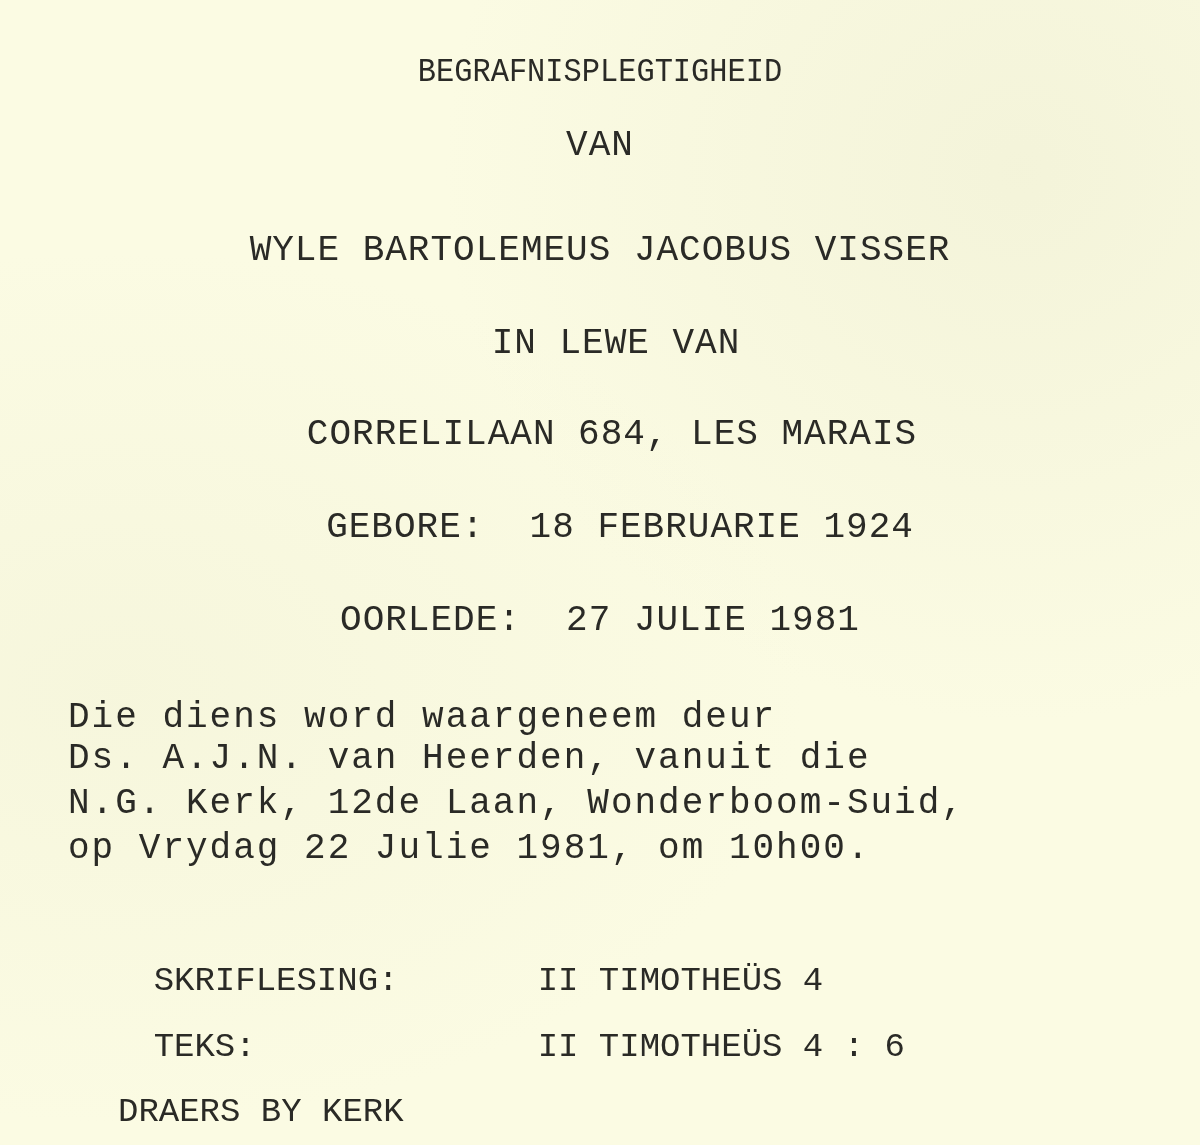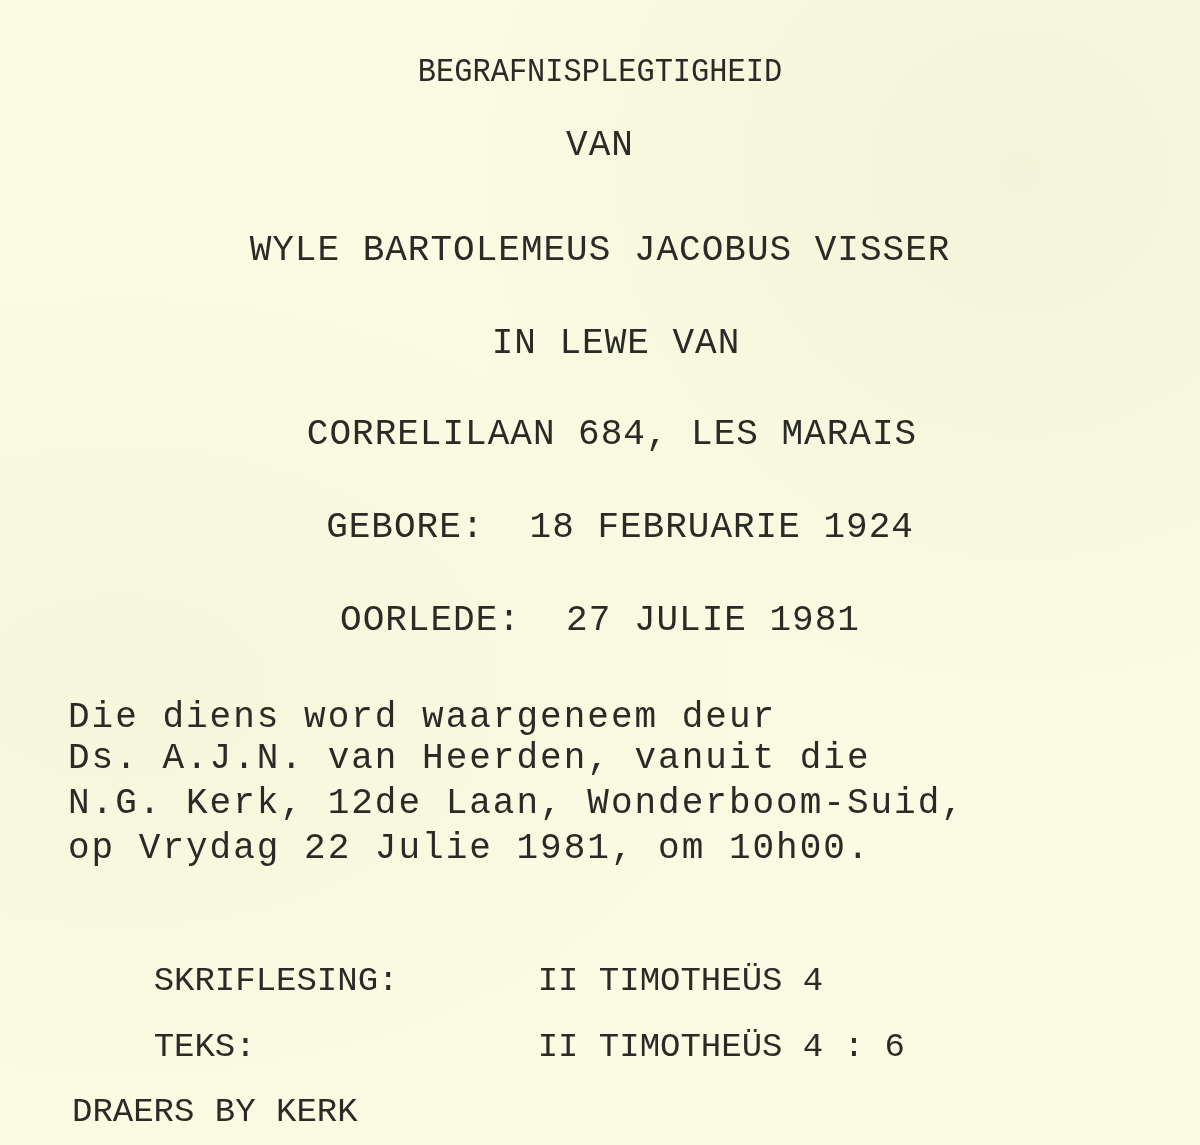--- a/index.html
+++ b/index.html
@@ -39,14 +39,14 @@
     <div class="line para" style="top:831px;">op Vrydag 22 Julie 1981, om 10h00.</div>
   </div>
 
   <div class="row" style="top:924px;">
     <span class="label">SKRIFLESING:</span><span>II TIMOTHEÜS 4</span>
   </div>
   <div class="row" style="top:990px;">
     <span class="label">TEKS:</span><span>II TIMOTHEÜS 4 : 6</span>
   </div>
 
-  <div class="row" style="top:1093px;">DRAERS BY KERK</div>
+  <div class="row" style="top:1093px;margin-left:46px;">DRAERS BY KERK</div>
 </div>
 
 </body></html>

